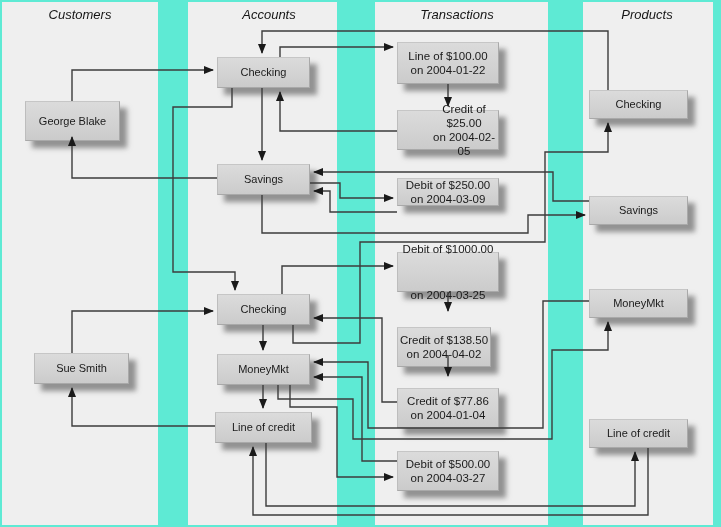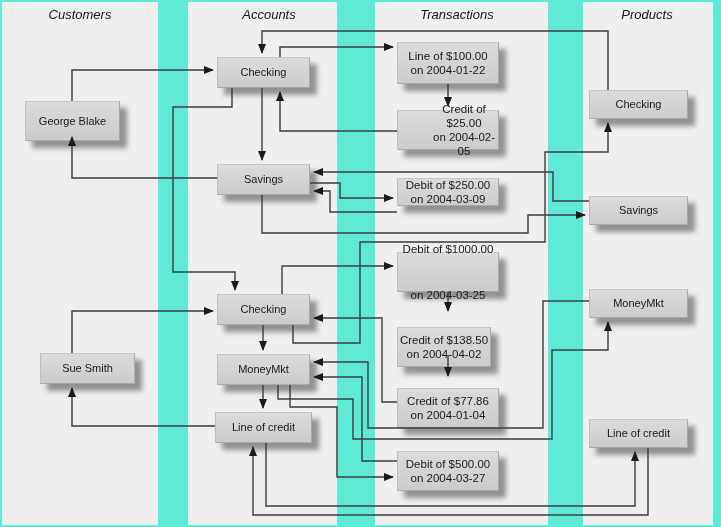--- a/index.html
+++ b/index.html
@@ -60,21 +60,21 @@
       <path d="M 589 301 L 543 301 L 543 428 L 368 428 L 368 362 L 314 362" fill="none" stroke="#3c3c3c" stroke-width="1.4" marker-end="url(#arw)"></path>
       <path d="M 397 461 L 362 461 L 362 377 L 314 377" fill="none" stroke="#3c3c3c" stroke-width="1.4" marker-end="url(#arw)"></path>
       <path d="M 290 385 L 290 407 L 337 407 L 337 477 L 393 477" fill="none" stroke="#3c3c3c" stroke-width="1.4" marker-end="url(#arw)"></path>
       <path d="M 278 385 L 278 399 L 353 399 L 353 439 L 552 439 L 552 350 L 608 350 L 608 322" fill="none" stroke="#3c3c3c" stroke-width="1.4" marker-end="url(#arw)"></path>
       <path d="M 266 443 L 266 506 L 635 506 L 635 452" fill="none" stroke="#3c3c3c" stroke-width="1.4" marker-end="url(#arw)"></path>
       <path d="M 648 448 L 648 515 L 253 515 L 253 447" fill="none" stroke="#3c3c3c" stroke-width="1.4" marker-end="url(#arw)"></path>
     </svg>
     <div class="node" style="left: 25px; top: 101px; width: 95px; height: 40px;">
       <div class="l1">George Blake</div>
     </div>
-    <div class="node" style="left: 40px; top: 353px; width: 95px; height: 31px;">
+    <div class="node" style="left: 34px; top: 353px; width: 95px; height: 31px;">
       <div class="l1">Sue Smith</div>
     </div>
     <div class="node" style="left: 217px; top: 57px; width: 93px; height: 31px;">
       <div class="l1">Checking</div>
     </div>
     <div class="node" style="left: 217px; top: 164px; width: 93px; height: 31px;">
       <div class="l1">Savings</div>
     </div>
     <div class="node" style="left: 217px; top: 294px; width: 93px; height: 31px;">
       <div class="l1">Checking</div>

